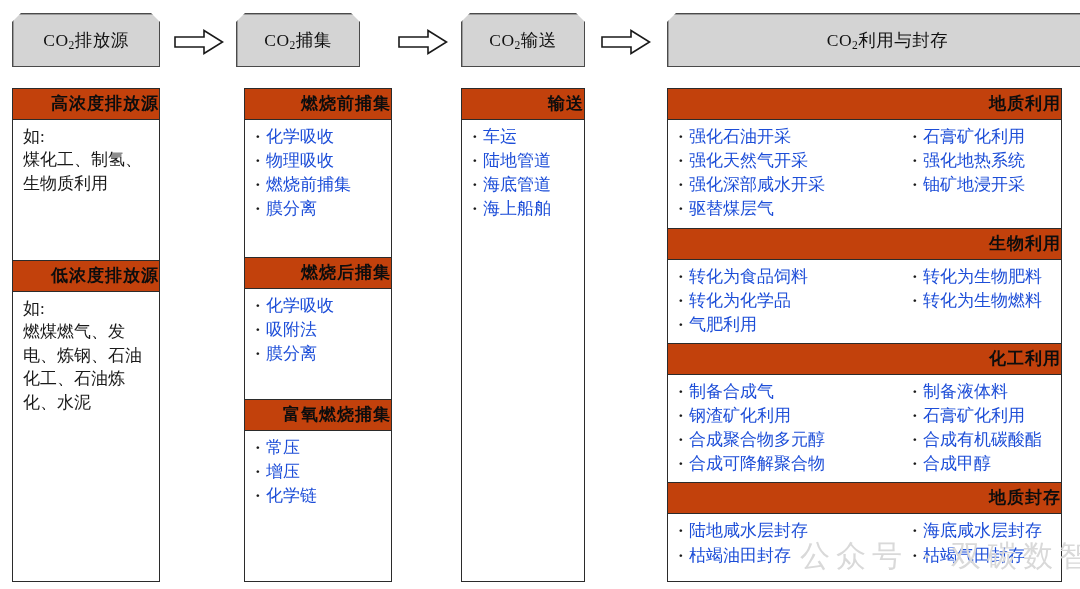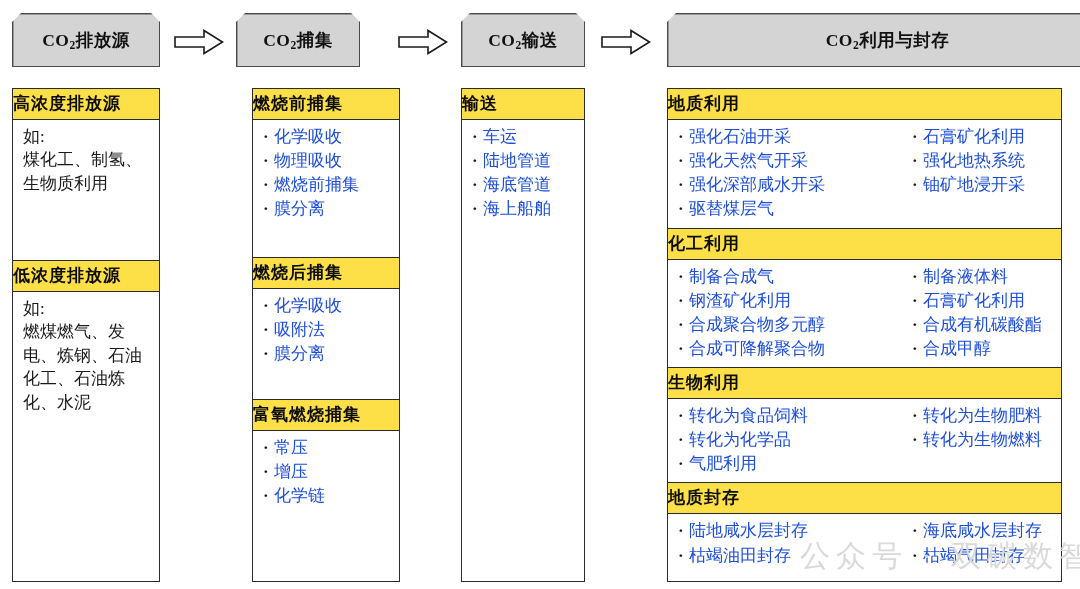--- a/index.html
+++ b/index.html
@@ -40,21 +40,21 @@
     box-sizing: border-box;
     display: flex;
     align-items: center;
     justify-content: center;
     
     clip-path: polygon(0 9px, 9px 0, calc(100% - 9px) 0, 100% 9px, 100% 100%, 0 100%);
     box-shadow: 1px 1px 0 #9a9a9a inset;
   }
   .stage-label {
     font-size: 17.5px;
-    font-weight: bold;
+    font-weight: normal;
     color: #111;
     letter-spacing: 0.5px;
     white-space: nowrap;
     font-family: "Liberation Serif", "DejaVu Serif", serif;
   }
   .stage-label sub {
     font-size: 0.66em;
     vertical-align: baseline;
     position: relative;
     top: 3px;
@@ -69,23 +69,23 @@
 
   
   .column {
     position: absolute;
     border: 1.3px solid #2b2b2b;
     background: #ffffff;
     box-sizing: border-box;
   }
 
   .panel-head {
-    background: #fde047;
+    background: #c2410c;
     border-bottom: 1.3px solid #2b2b2b;
-    text-align: left;
+    text-align: right;
     font-weight: bold;
     font-size: 17px;
     color: #0d0d0d;
     padding: 3px 0 4px 0;
     letter-spacing: 1px;
     font-family: "Liberation Serif", "DejaVu Serif", serif;
   }
   .panel-head.no-top-border { border-top: 1.3px solid #2b2b2b; }
 
   .panel-body {
@@ -191,21 +191,21 @@
 
     <div class="sub-section">
       <div class="panel-head no-top-border">低浓度排放源</div>
       <div class="panel-body">
         <div class="plain-text">如:
 燃煤燃气、发电、炼钢、石油化工、石油炼化、水泥</div>
       </div>
     </div>
   </div>
 
-  <div class="column" style="left:252px;top:88px;width:148px;height:494px;">
+  <div class="column" style="left:244px;top:88px;width:148px;height:494px;">
 
     <div class="sub-section">
       <div class="panel-head">燃烧前捕集</div>
       <div class="panel-body" style="height:137px;">
         <ul class="bullets">
             <li>化学吸收</li>
             <li>物理吸收</li>
             <li>燃烧前捕集</li>
             <li>膜分离</li>
           </ul>
@@ -261,50 +261,50 @@
             <li>强化地热系统</li>
             <li>强化深部咸水开采</li>
             <li>铀矿地浸开采</li>
             <li>驱替煤层气</li>
             <li style="visibility: hidden;">&nbsp;</li>
           </ul>
       </div>
     </div>
 
     <div class="sub-section">
+      <div class="panel-head no-top-border">生物利用</div>
+      <div class="panel-body">
+        <ul class="bullets two-col">
+            <li>转化为食品饲料</li>
+            <li>转化为生物肥料</li>
+            <li>转化为化学品</li>
+            <li>转化为生物燃料</li>
+            <li>气肥利用</li>
+            <li style="visibility: hidden;">&nbsp;</li>
+          </ul>
+      </div>
+    </div>
+
+    <div class="sub-section">
       <div class="panel-head no-top-border">化工利用</div>
       <div class="panel-body">
         <ul class="bullets two-col">
             <li>制备合成气</li>
             <li>制备液体料</li>
             <li>钢渣矿化利用</li>
             <li>石膏矿化利用</li>
             <li>合成聚合物多元醇</li>
             <li>合成有机碳酸酯</li>
             <li>合成可降解聚合物</li>
             <li>合成甲醇</li>
           </ul>
       </div>
     </div>
 
     <div class="sub-section">
-      <div class="panel-head no-top-border">生物利用</div>
-      <div class="panel-body">
-        <ul class="bullets two-col">
-            <li>转化为食品饲料</li>
-            <li>转化为生物肥料</li>
-            <li>转化为化学品</li>
-            <li>转化为生物燃料</li>
-            <li>气肥利用</li>
-            <li style="visibility: hidden;">&nbsp;</li>
-          </ul>
-      </div>
-    </div>
-
-    <div class="sub-section">
       <div class="panel-head no-top-border">地质封存</div>
       <div class="panel-body">
         <ul class="bullets two-col">
             <li>陆地咸水层封存</li>
             <li>海底咸水层封存</li>
             <li>枯竭油田封存</li>
             <li>枯竭气田封存</li>
           </ul>
       </div>
     </div>

